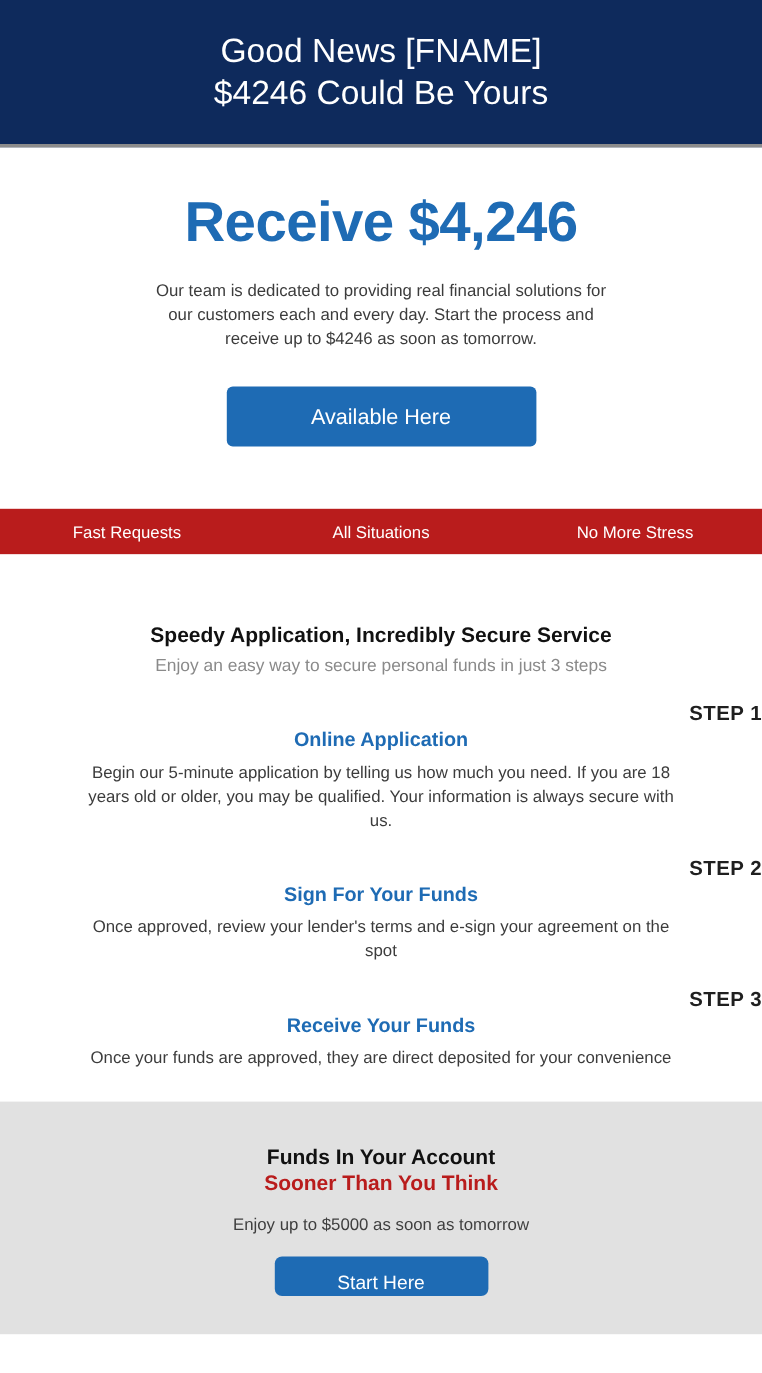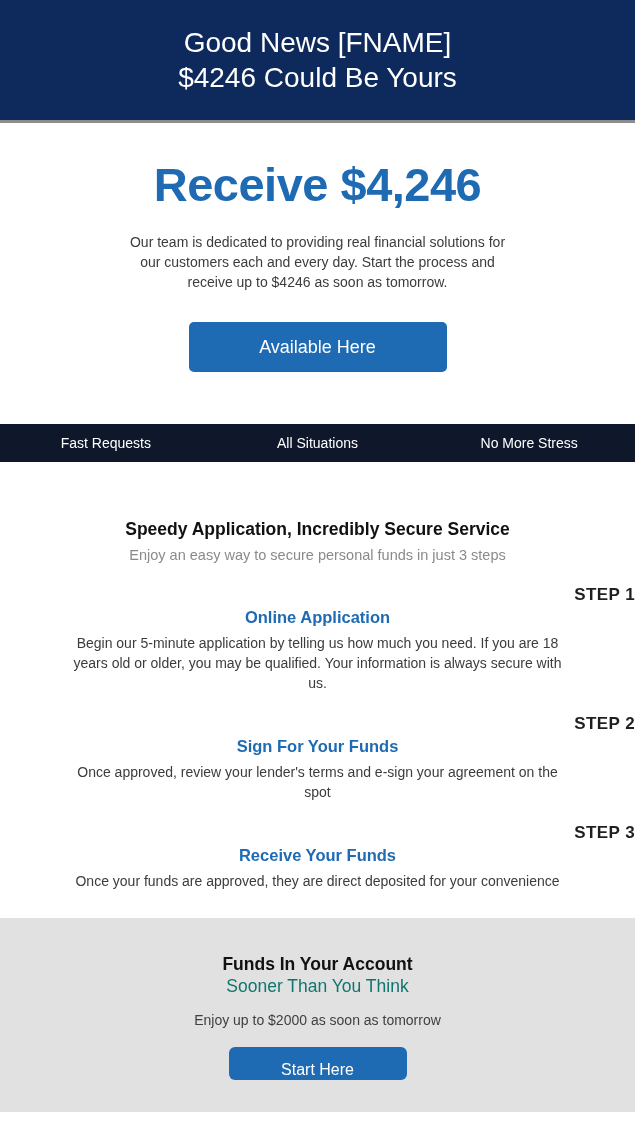--- a/index.html
+++ b/index.html
@@ -50,21 +50,21 @@
     margin-top: 30px;
     width: 258px;
     height: 50px;
     line-height: 50px;
     font-size: 18px;
     border-radius: 5px;
   }
 
   
   .features-bar {
-    background: #0f172a;
+    background: #b91c1c;
     height: 38px;
     display: flex;
     align-items: stretch;
   }
   .features-bar .feature {
     flex: 1;
     color: #ffffff;
     font-size: 14px;
     line-height: 38px;
     text-align: center;
@@ -116,22 +116,22 @@
   }
   .footer-title-line1 {
     font-size: 17.5px;
     line-height: 22px;
     font-weight: 700;
     color: #111111;
   }
   .footer-title-line2 {
     font-size: 17.5px;
     line-height: 22px;
-    font-weight: 400;
-    color: #0f766e;
+    font-weight: 700;
+    color: #b91c1c;
   }
   .footer-subtitle {
     margin-top: 14px;
     font-size: 14px;
     line-height: 18px;
     color: #3f3f3f;
   }
   .footer-btn {
     margin-top: 18px;
     width: 178px;
@@ -182,17 +182,17 @@
     <div class="step">
       <div class="step-eyebrow">STEP 3</div>
       <div class="step-title">Receive Your Funds</div>
       <p class="step-desc">Once your funds are approved, they are direct deposited for your convenience</p>
     </div>
   </div>
 
   <div class="footer">
     <div class="footer-title-line1">Funds In Your Account</div>
     <div class="footer-title-line2">Sooner Than You Think</div>
-    <div class="footer-subtitle">Enjoy up to $2000 as soon as tomorrow</div>
+    <div class="footer-subtitle">Enjoy up to $5000 as soon as tomorrow</div>
     <a href="#" class="btn footer-btn">Start Here</a>
   </div>
 
 </div>
 
 </body></html>

